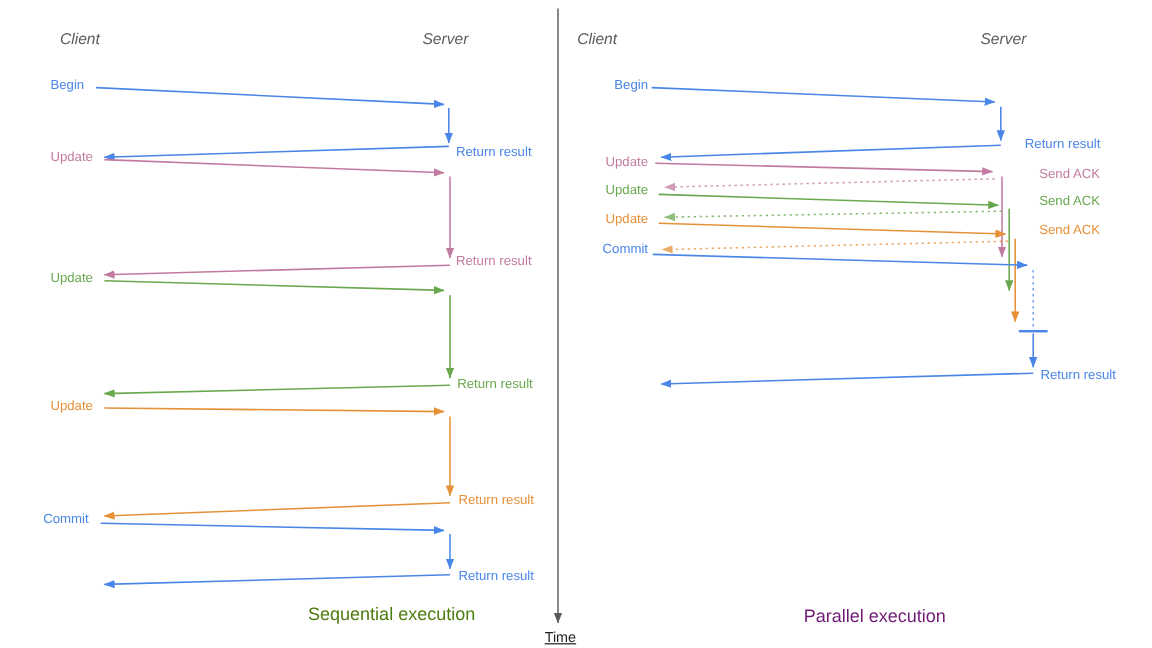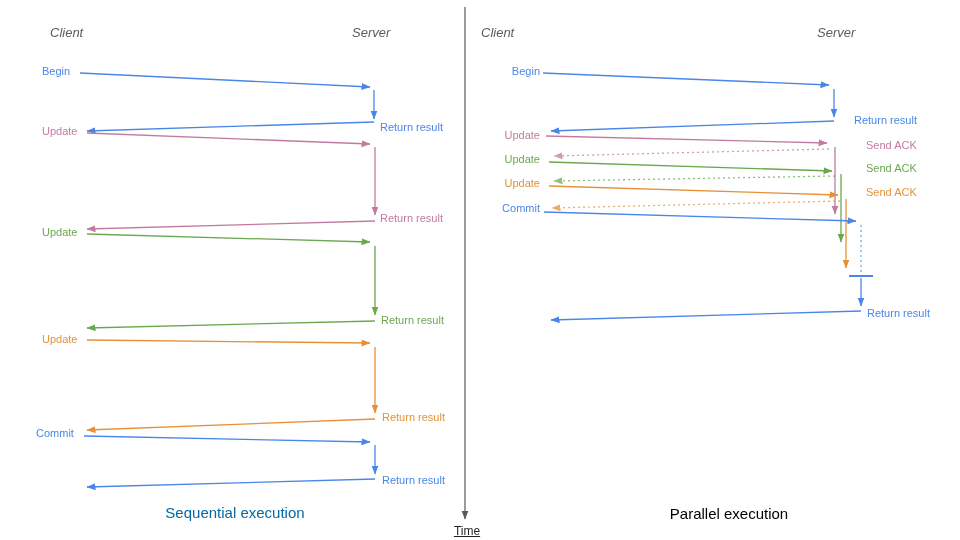--- a/index.html
+++ b/index.html
@@ -98,37 +98,37 @@
 
   <div class="lbl" style="left: 42px; top: 225px; color: rgb(106, 168, 79);">Update</div>
   <div class="lbl" style="left: 381px; top: 313px; color: rgb(106, 168, 79);">Return result</div>
 
   <div class="lbl" style="left: 42px; top: 332px; color: rgb(230, 145, 56);">Update</div>
   <div class="lbl" style="left: 382px; top: 410px; color: rgb(230, 145, 56);">Return result</div>
 
   <div class="lbl" style="left: 36px; top: 426px; color: rgb(74, 134, 232);">Commit</div>
   <div class="lbl" style="left: 382px; top: 473px; color: rgb(74, 134, 232);">Return result</div>
 
-  <div class="cap" style="left: 85px; width: 300px; top: 504px; color: #0369a1;">Sequential execution</div>
+  <div class="cap" style="left: 96px; width: 300px; top: 504px; color: #4d7c0f; text-align: right;">Sequential execution</div>
 
   <div class="hdr" style="left: 481px; top: 25px; color: rgb(92, 92, 92);">Client</div>
   <div class="hdr" style="left: 817px; top: 25px; color: rgb(92, 92, 92);">Server</div>
 
   <div class="lbl ra" style="left: 460px; width: 80px; top: 64px; color: rgb(74, 134, 232);">Begin</div>
   <div class="lbl" style="left: 854px; top: 113px; color: rgb(74, 134, 232);">Return result</div>
 
   <div class="lbl ra" style="left: 460px; width: 80px; top: 128px; color: rgb(194, 123, 160);">Update</div>
   <div class="lbl" style="left: 866px; top: 138px; color: rgb(194, 123, 160);">Send ACK</div>
 
   <div class="lbl ra" style="left: 460px; width: 80px; top: 152px; color: rgb(106, 168, 79);">Update</div>
   <div class="lbl" style="left: 866px; top: 161px; color: rgb(106, 168, 79);">Send ACK</div>
 
   <div class="lbl ra" style="left: 460px; width: 80px; top: 176px; color: rgb(230, 145, 56);">Update</div>
   <div class="lbl" style="left: 866px; top: 185px; color: rgb(230, 145, 56);">Send ACK</div>
 
   <div class="lbl ra" style="left: 460px; width: 80px; top: 201px; color: rgb(74, 134, 232);">Commit</div>
   <div class="lbl" style="left: 867px; top: 306px; color: rgb(74, 134, 232);">Return result</div>
 
-  <div class="cap" style="left: 579px; width: 300px; top: 505px; color: #000000;">Parallel execution</div>
+  <div class="cap" style="left: 579px; width: 300px; top: 505px; color: #701a75;">Parallel execution</div>
 
   <div class="time-lbl" style="left: 445px; width: 44px; top: 524px; color: rgb(31, 31, 31); text-decoration: underline;">Time</div>
 
 </div>
 
 </body></html>

